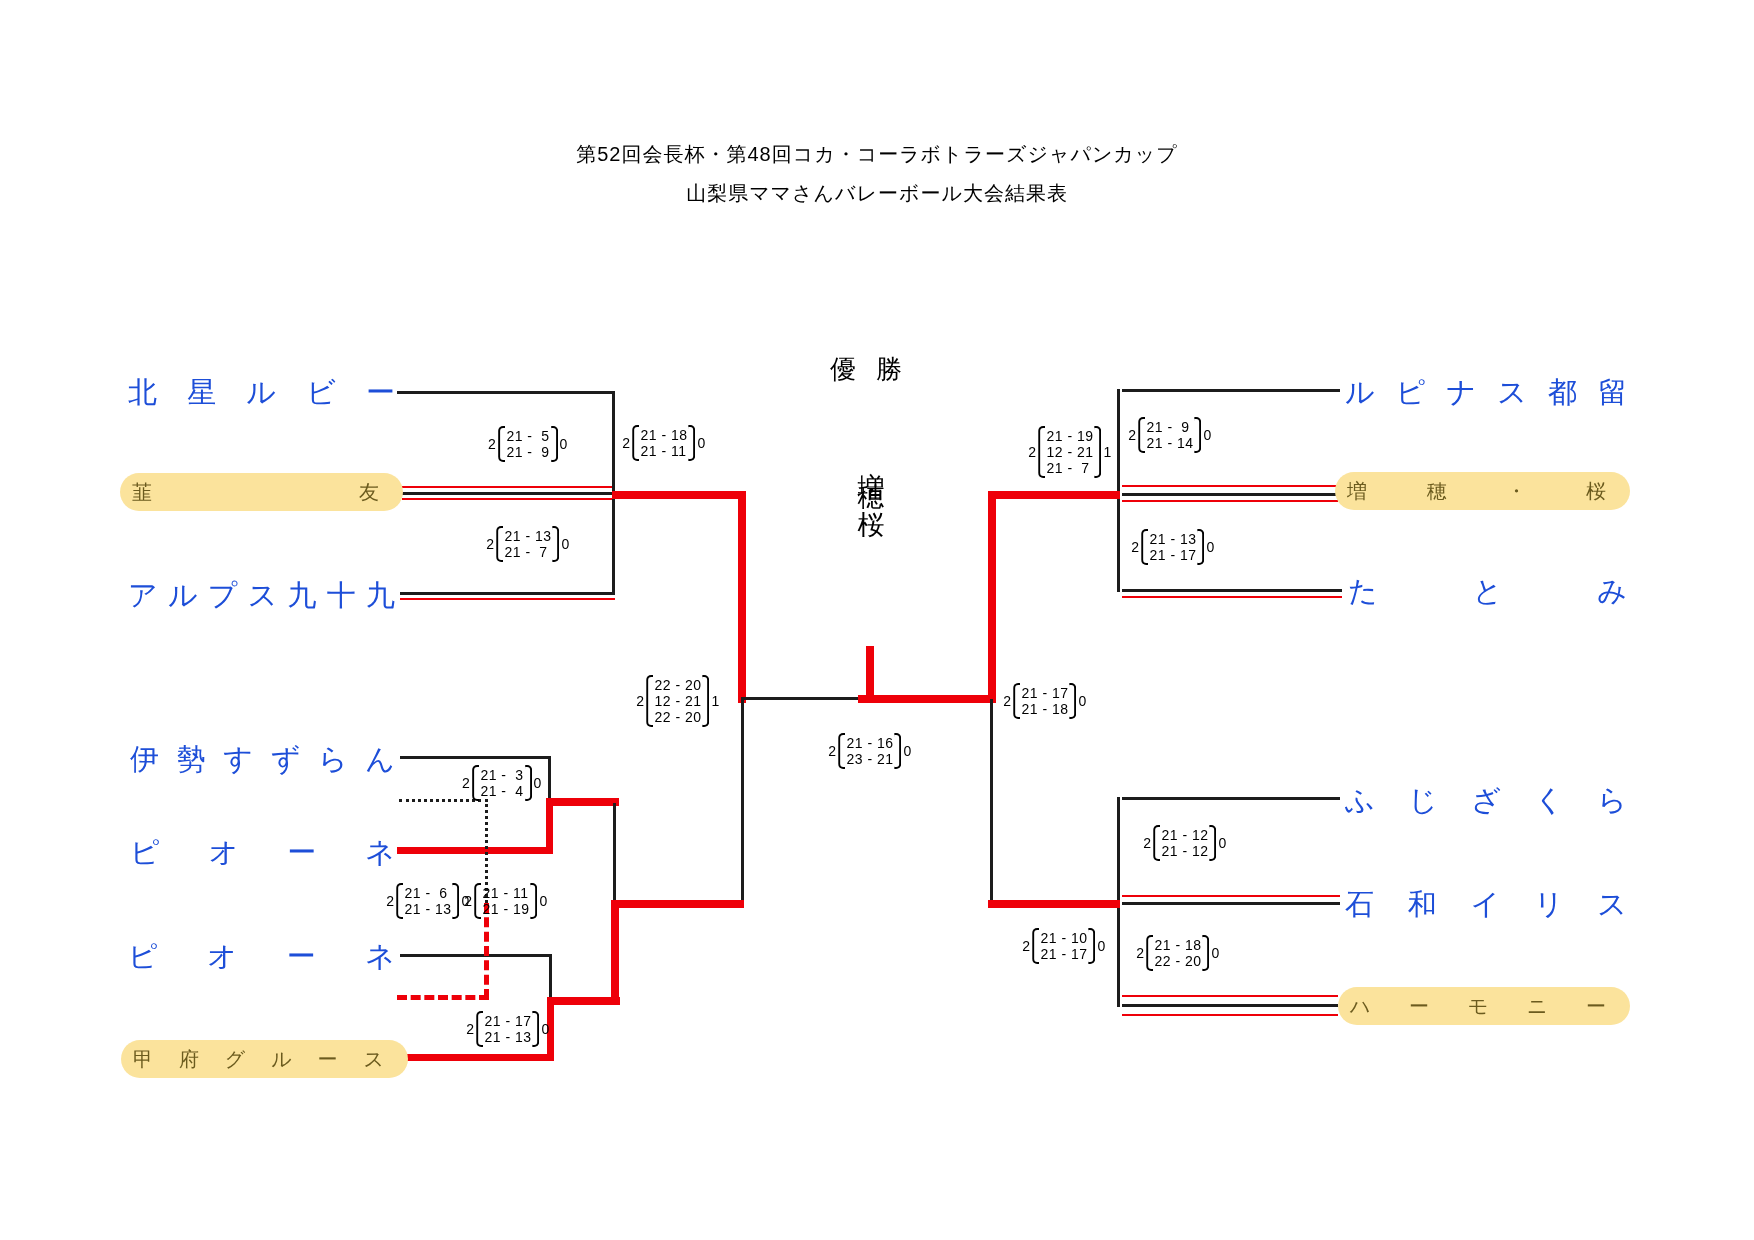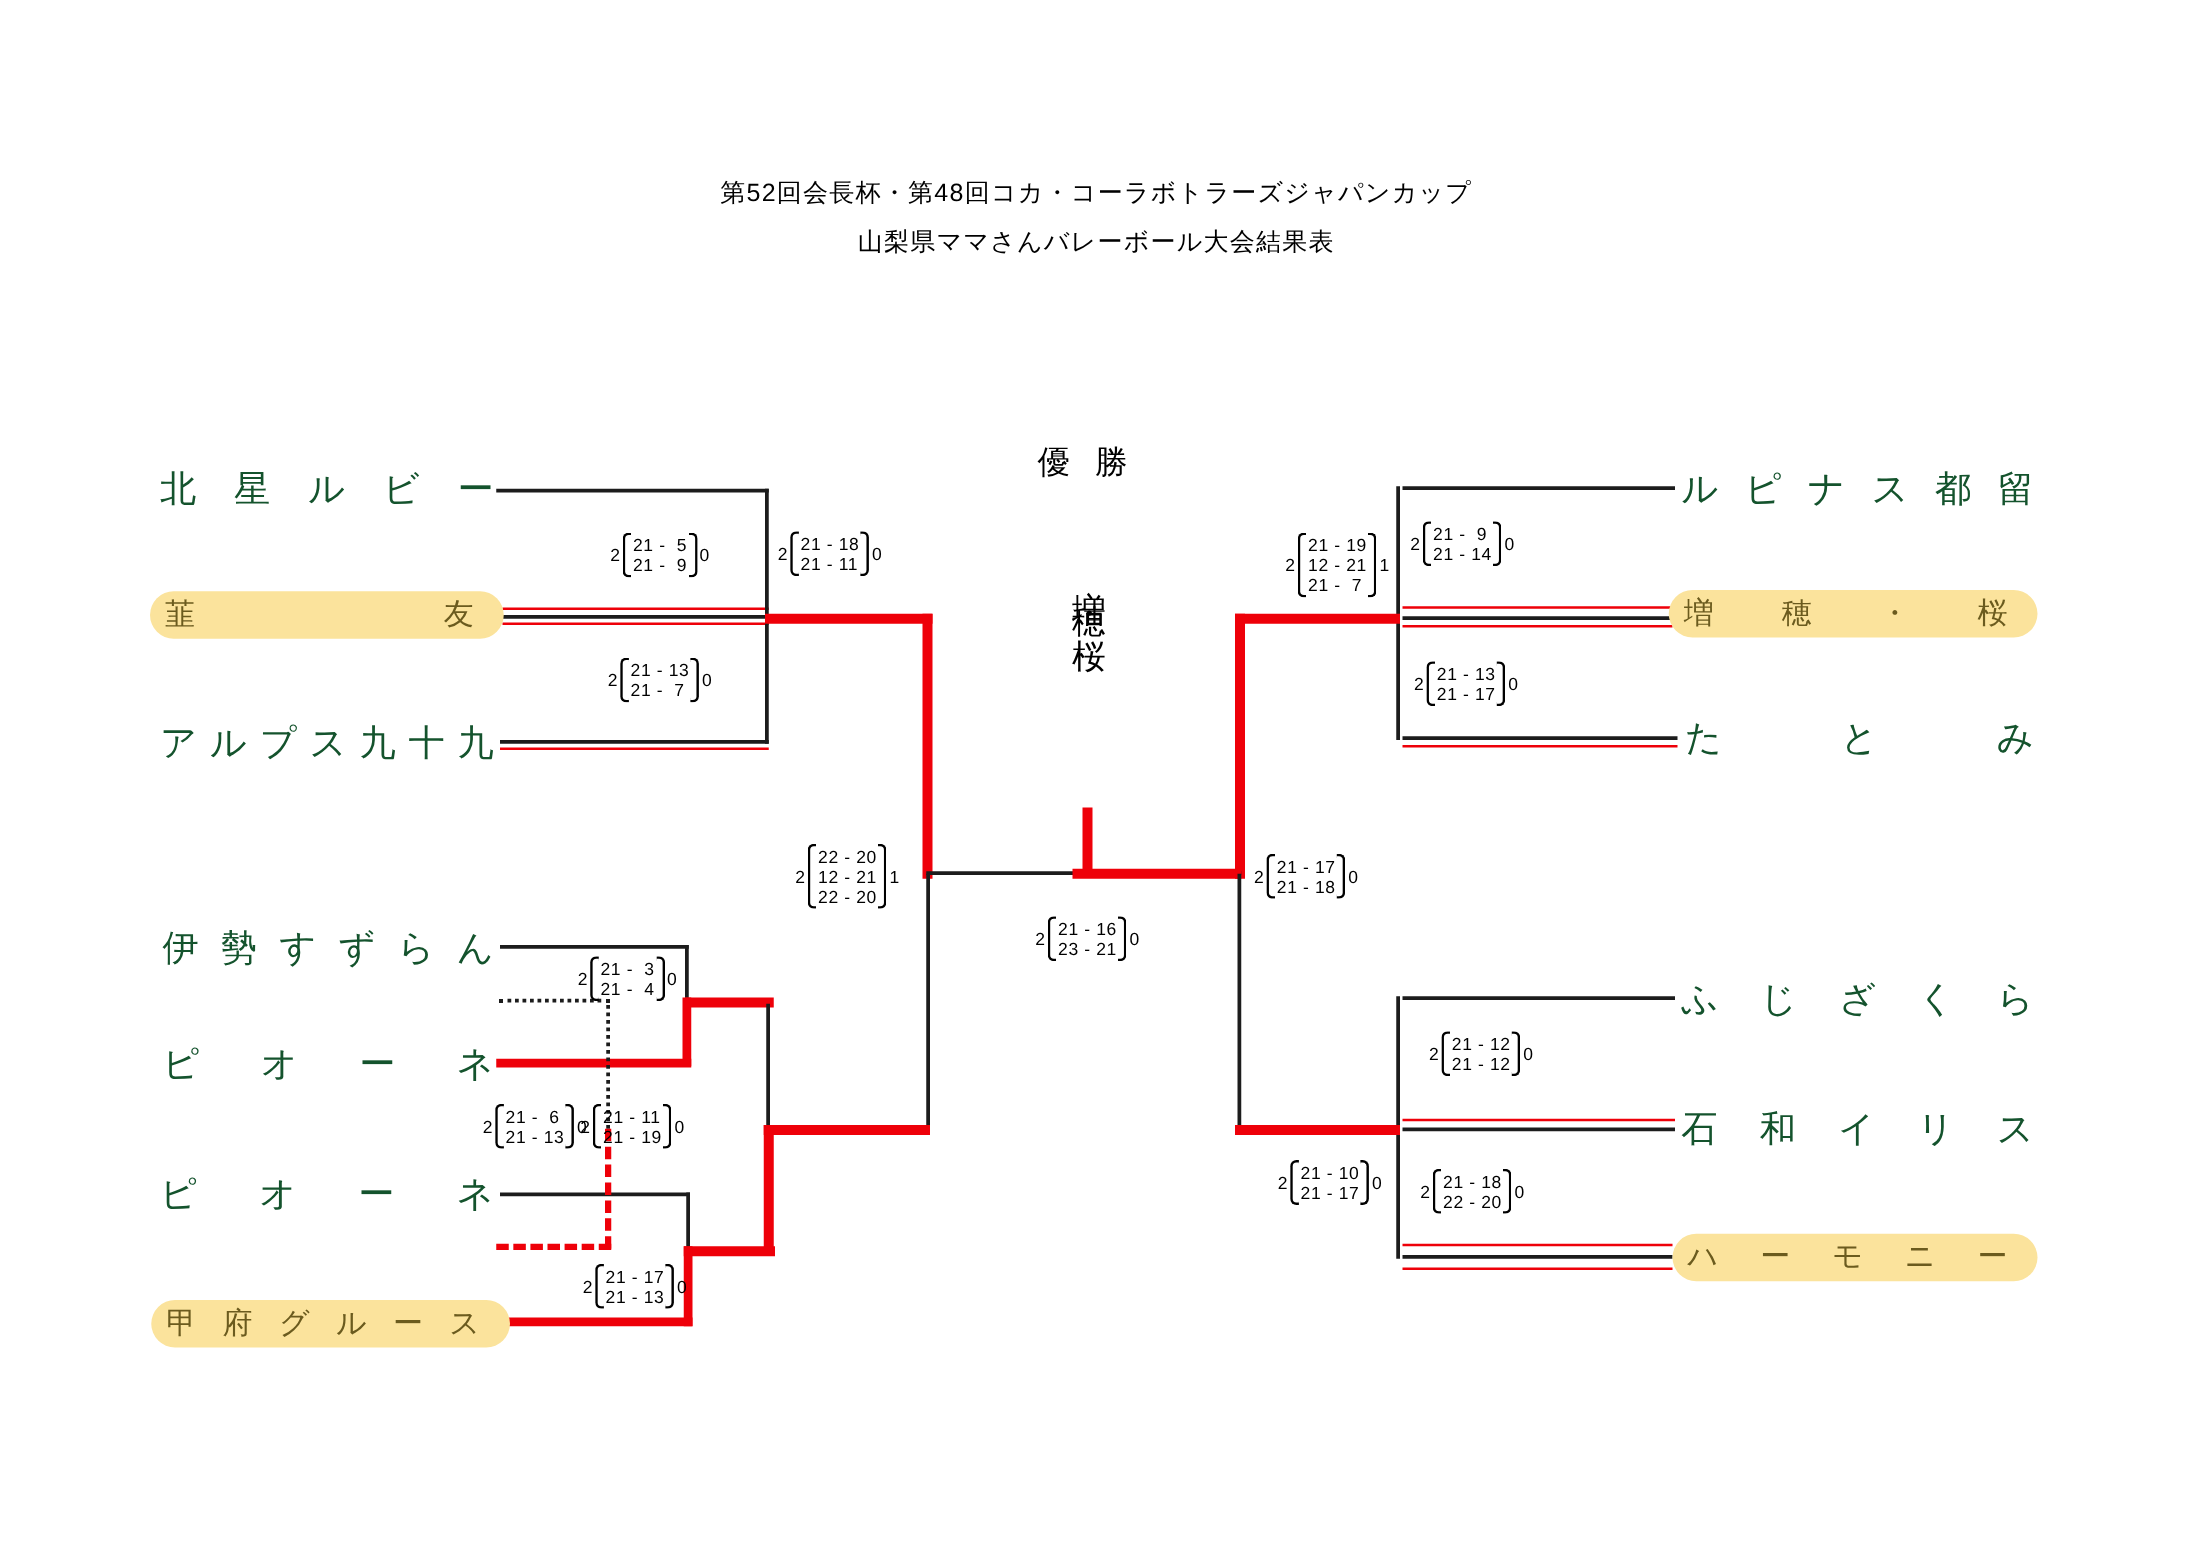--- a/index.html
+++ b/index.html
@@ -10,25 +10,25 @@
   
   .bk{position:absolute;background:#1c1c1c;}
   .rd{position:absolute;background:#ee0009;}
   .dotH{position:absolute;border-top:3px dotted #1c1c1c;height:0;}
   .dotV{position:absolute;border-left:3px dotted #1c1c1c;width:0;}
   .dashH{position:absolute;border-top:5px dashed #ee0009;height:0;}
   .dashV{position:absolute;border-left:5px dashed #ee0009;width:0;}
   
   .name{
     position:absolute;font-size:29px;line-height:34px;height:34px;
-    text-align:justify;text-align-last:justify;white-space:nowrap;color:#14532d;
+    text-align:justify;text-align-last:justify;white-space:nowrap;color:#1d4ed8;
   }
   .pill{position:absolute;background:#fbe39c;border-radius:19px;}
   .pill .inner{
-    position:absolute;left:12px;right:24px;top:2px;font-size:24px;line-height:34px;
+    position:absolute;left:12px;right:24px;top:2px;font-size:20px;line-height:34px;
     text-align:justify;text-align-last:justify;color:#6b5b1e;
   }
   
   .score{
     position:absolute;display:flex;align-items:center;white-space:pre;
     transform:translate(-50%,-50%);font-size:14px;letter-spacing:0.5px;
   }
   .brk{display:flex;flex-direction:column;position:relative;padding:2px 8px;margin:0 2px;}
   .brk::before{content:"";position:absolute;top:0;bottom:0;left:0;width:5px;
     border:2px solid #000;border-right:none;border-radius:5px 0 0 5px;}

